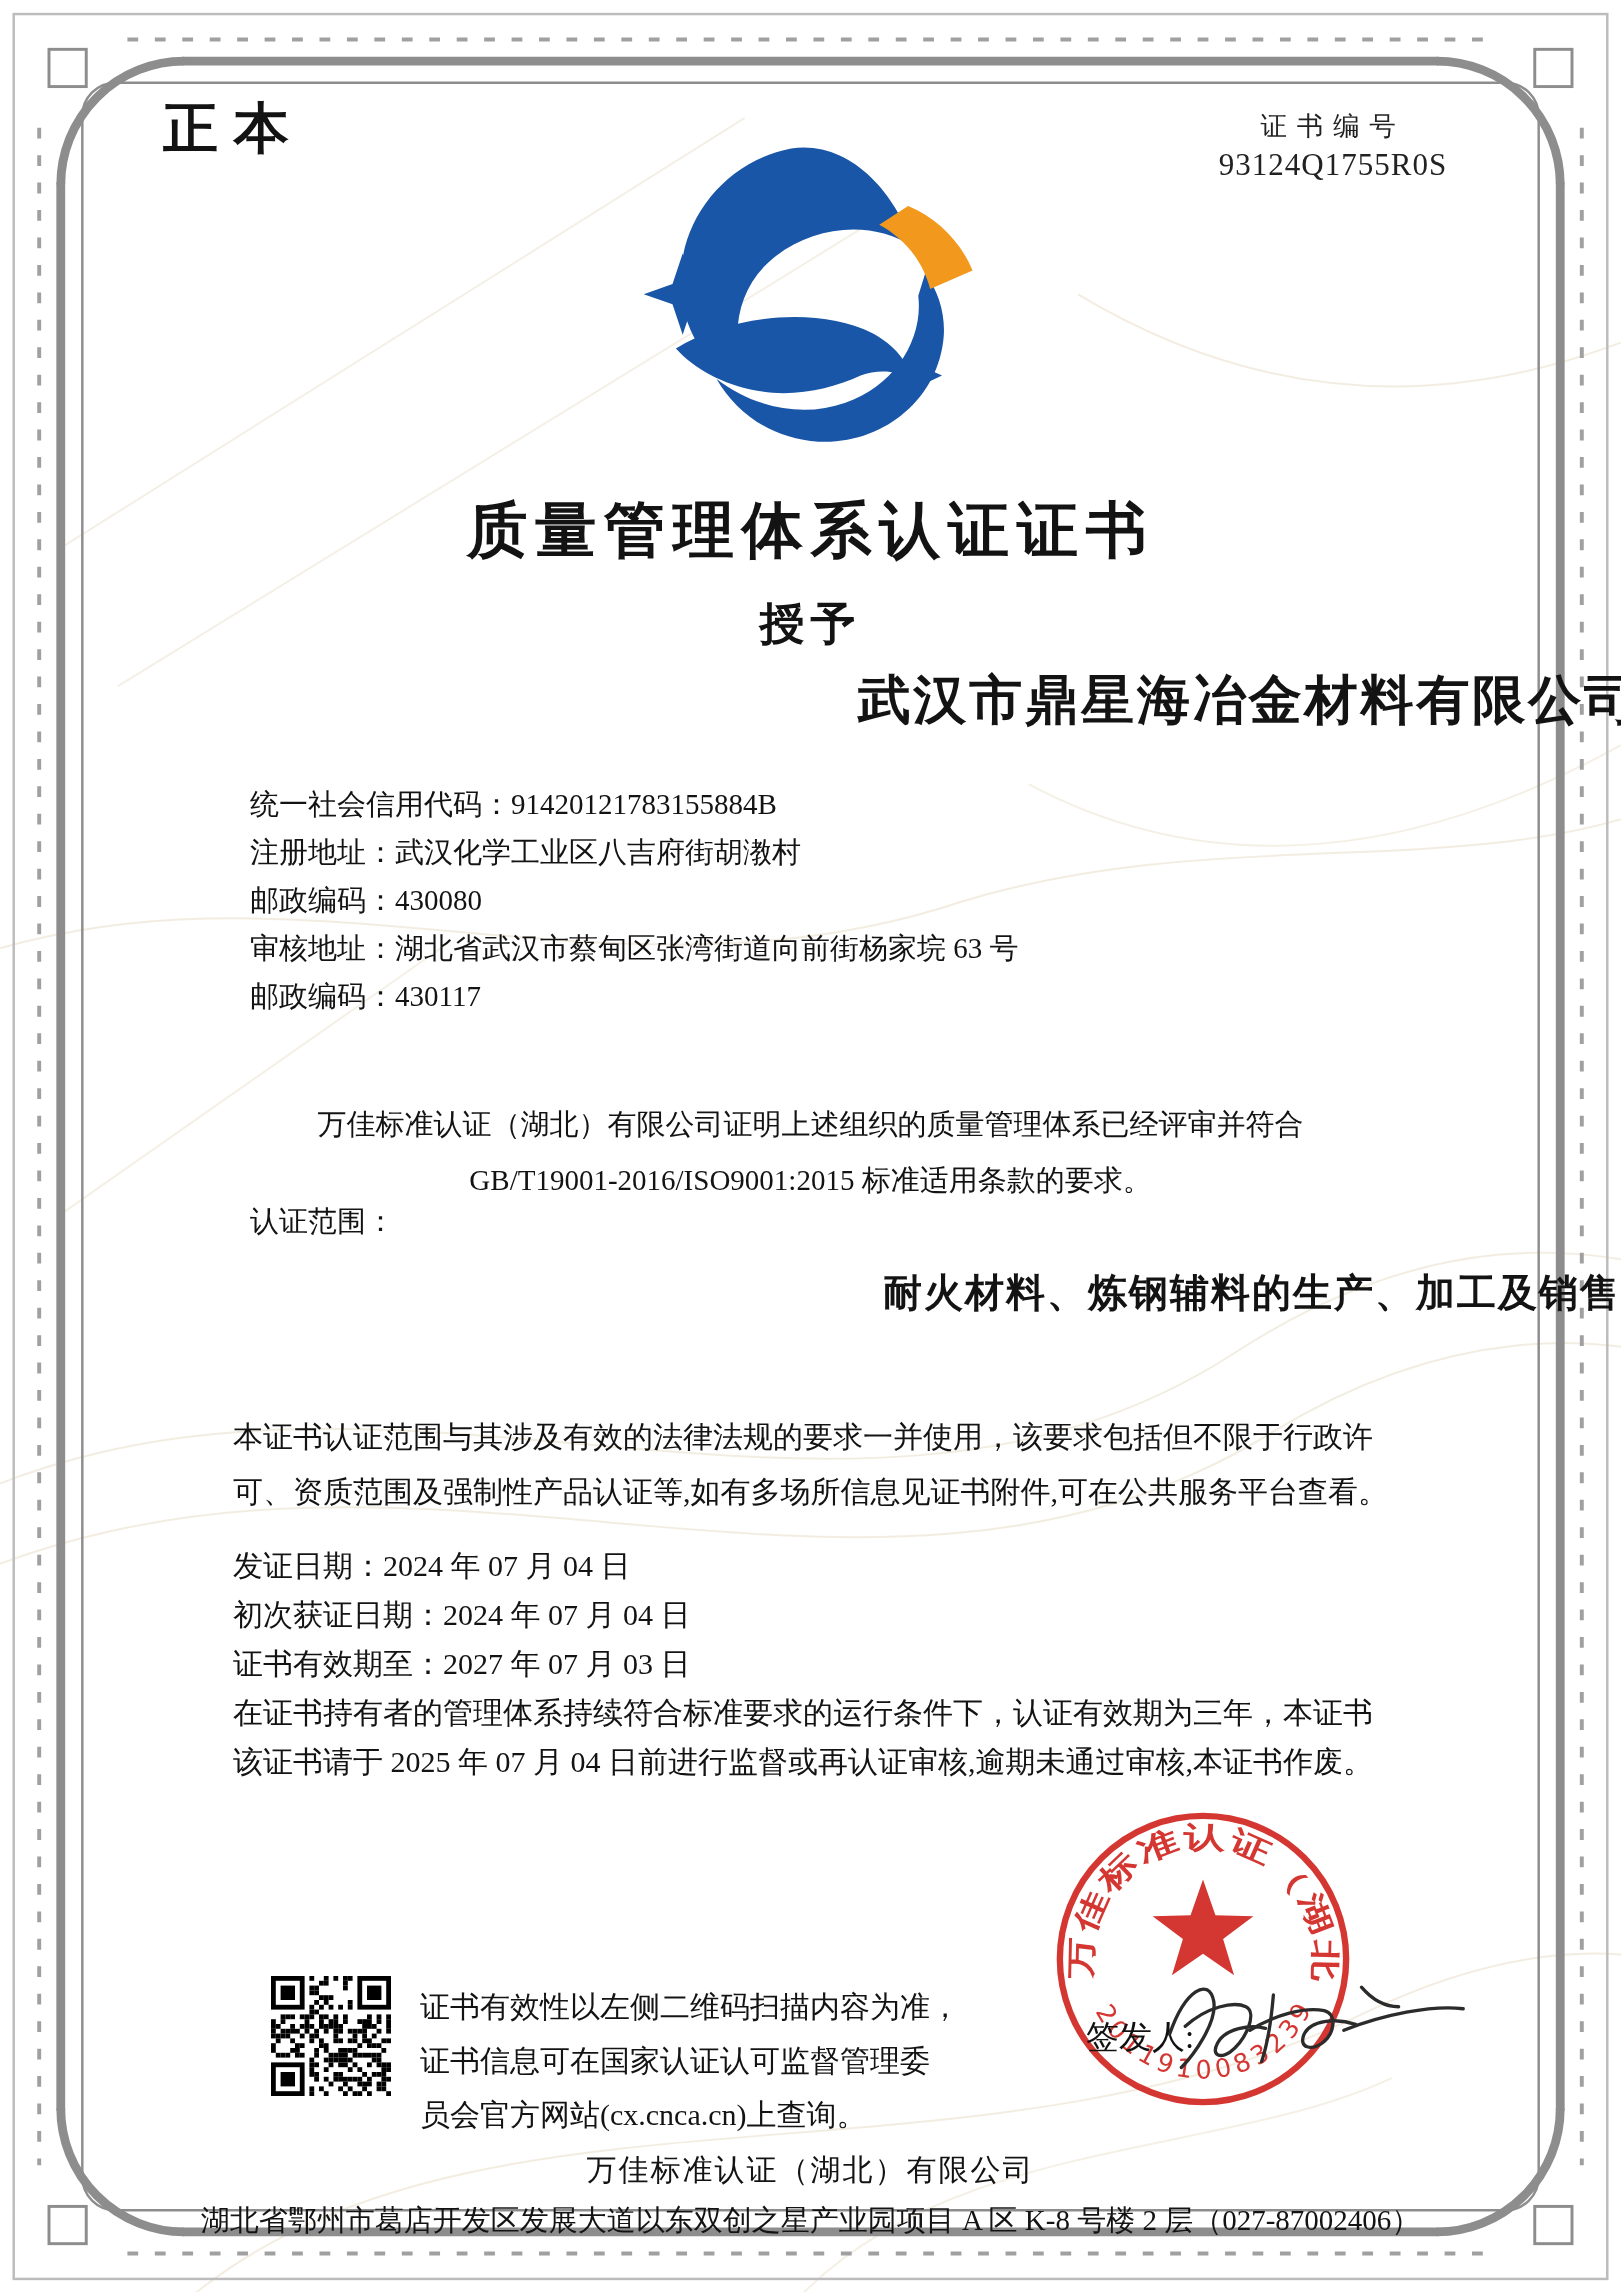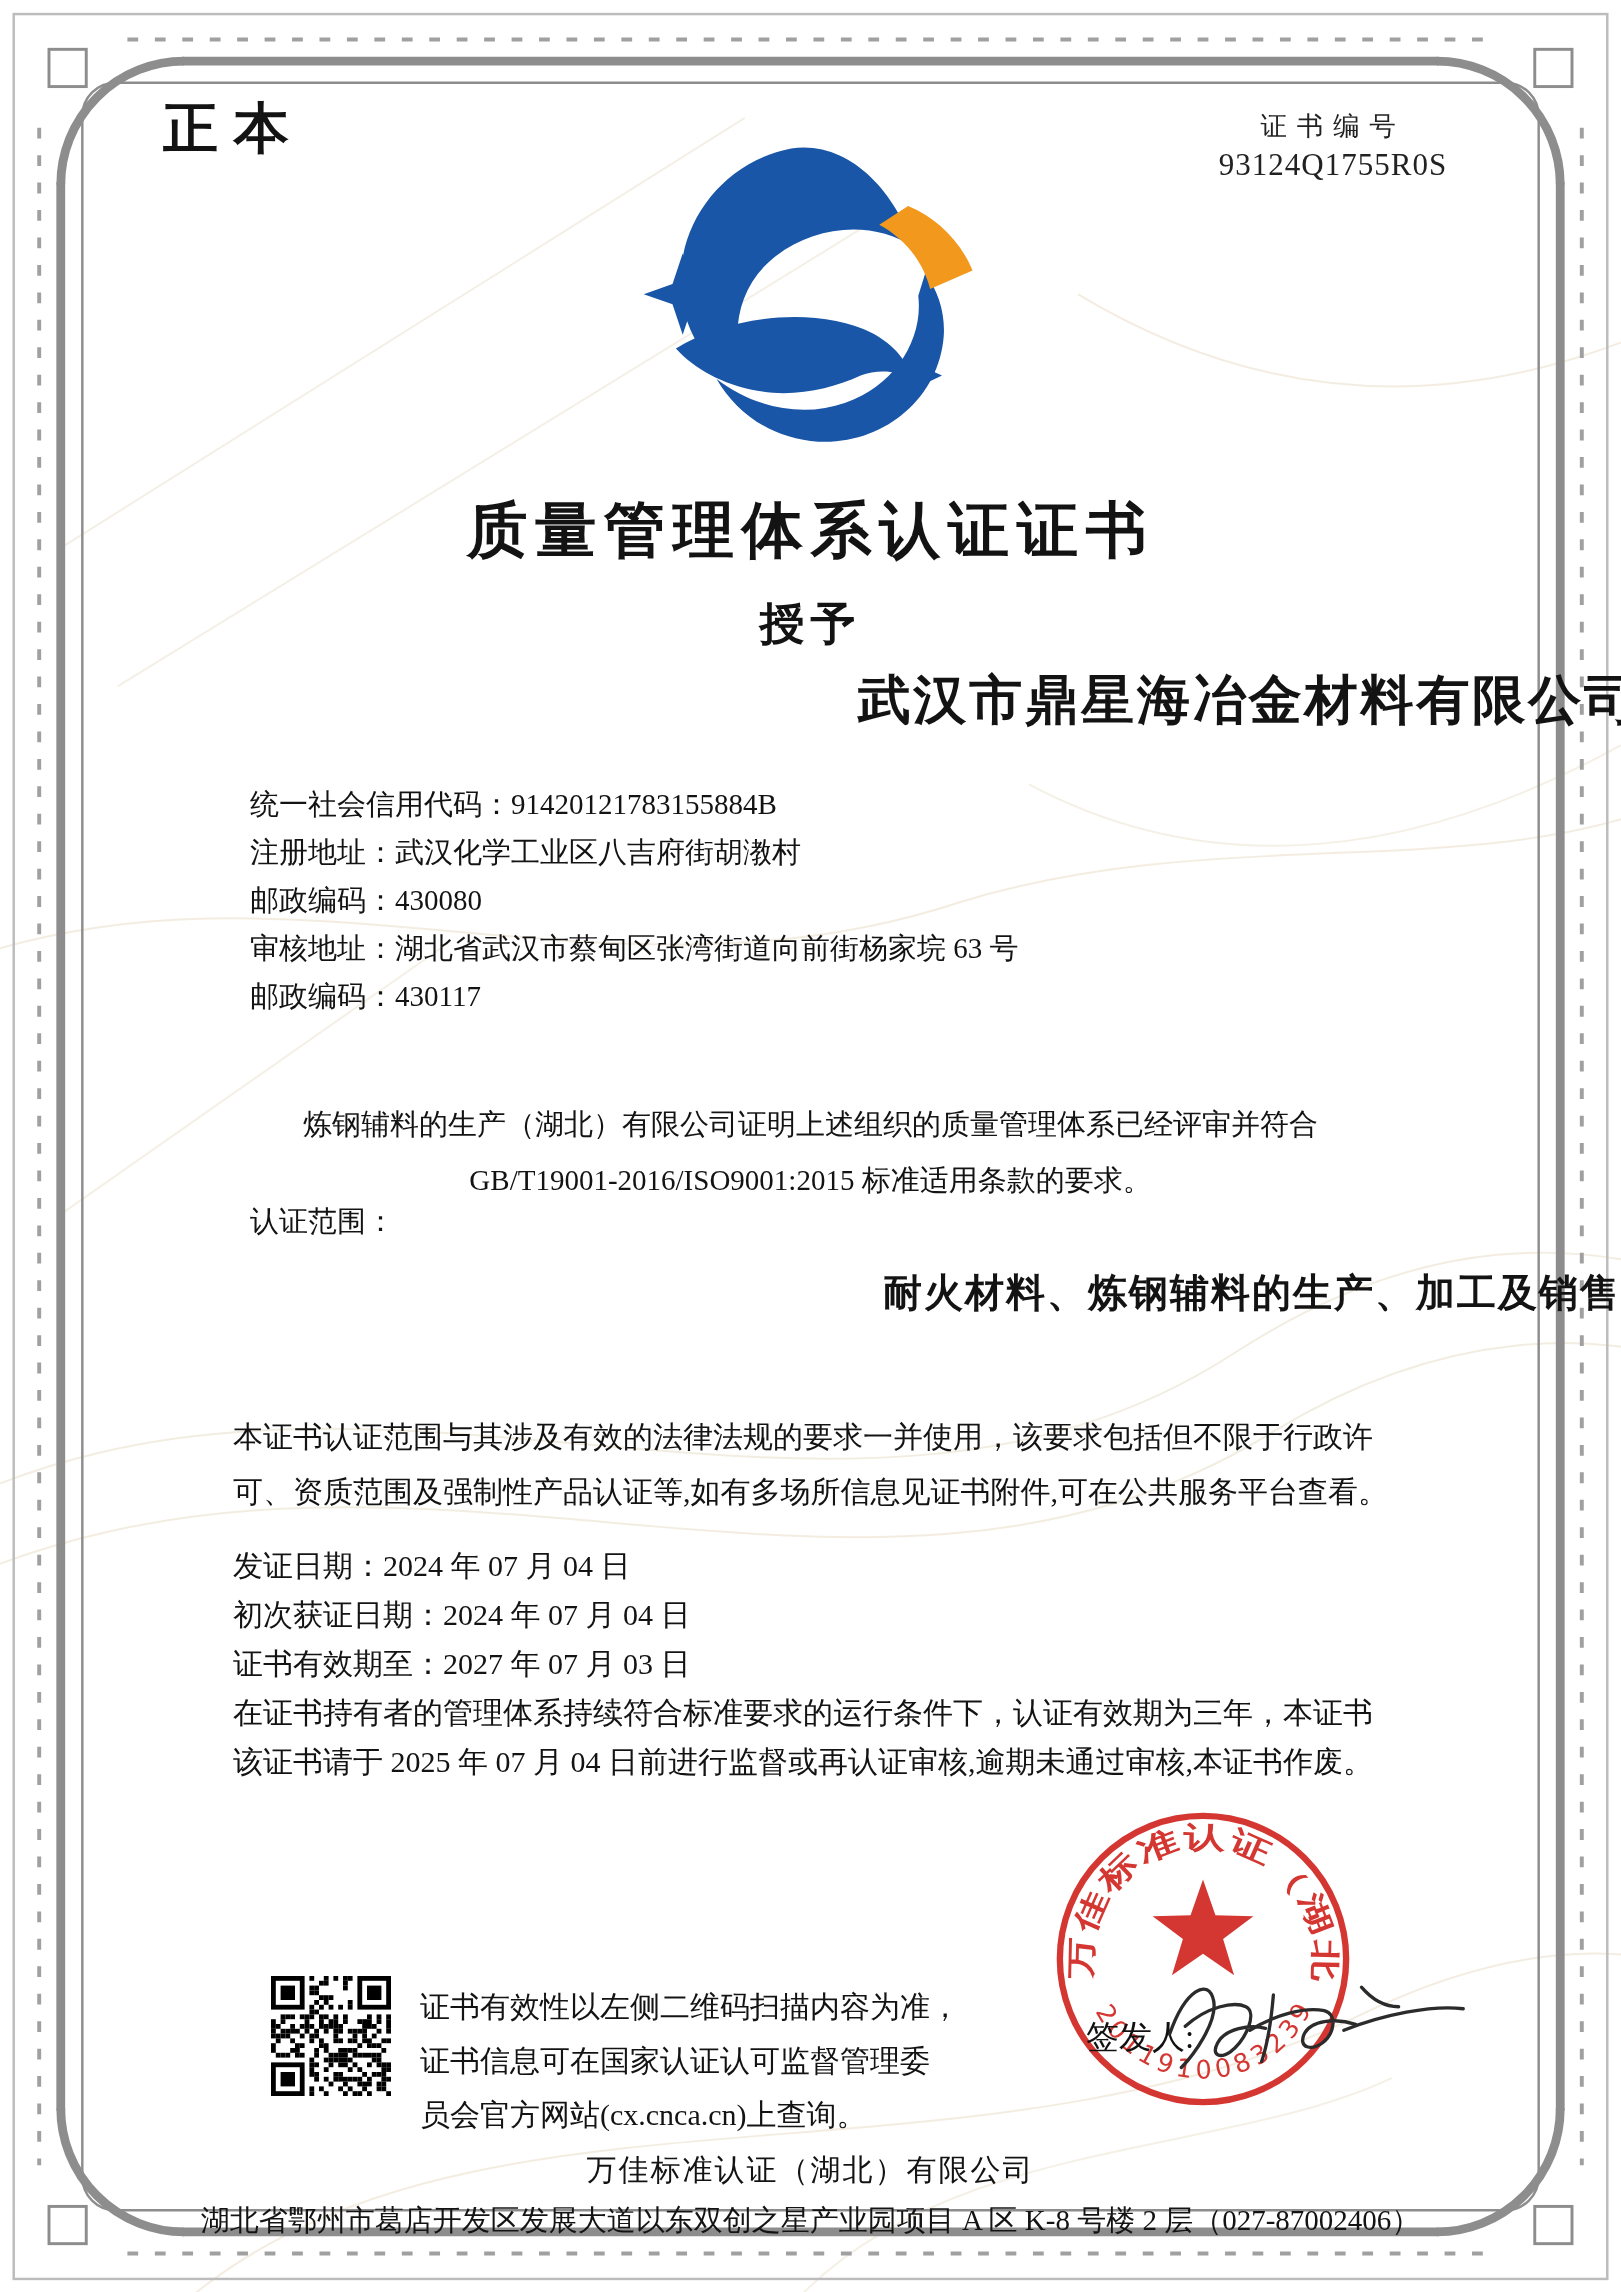--- a/index.html
+++ b/index.html
@@ -109,21 +109,21 @@
 
   <div class="abs info-block">
     <div>统一社会信用代码：91420121783155884B</div>
     <div>注册地址：武汉化学工业区八吉府街胡漖村</div>
     <div>邮政编码：430080</div>
     <div>审核地址：湖北省武汉市蔡甸区张湾街道向前街杨家垸 63 号</div>
     <div>邮政编码：430117</div>
   </div>
 
   <div class="abs statement">
-    <div>炼钢辅料的生产（湖北）有限公司证明上述组织的质量管理体系已经评审并符合</div>
+    <div>万佳标准认证（湖北）有限公司证明上述组织的质量管理体系已经评审并符合</div>
     <div>GB/T19001-2016/ISO9001:2015 标准适用条款的要求。</div>
   </div>
 
   <div class="abs scope-label">认证范围：</div>
   <div class="abs scope-value">耐火材料、炼钢辅料的生产、加工及销售</div>
 
   <div class="abs usage-note">
     <div>本证书认证范围与其涉及有效的法律法规的要求一并使用，该要求包括但不限于行政许</div>
     <div>可、资质范围及强制性产品认证等,如有多场所信息见证书附件,可在公共服务平台查看。</div>
   </div>

